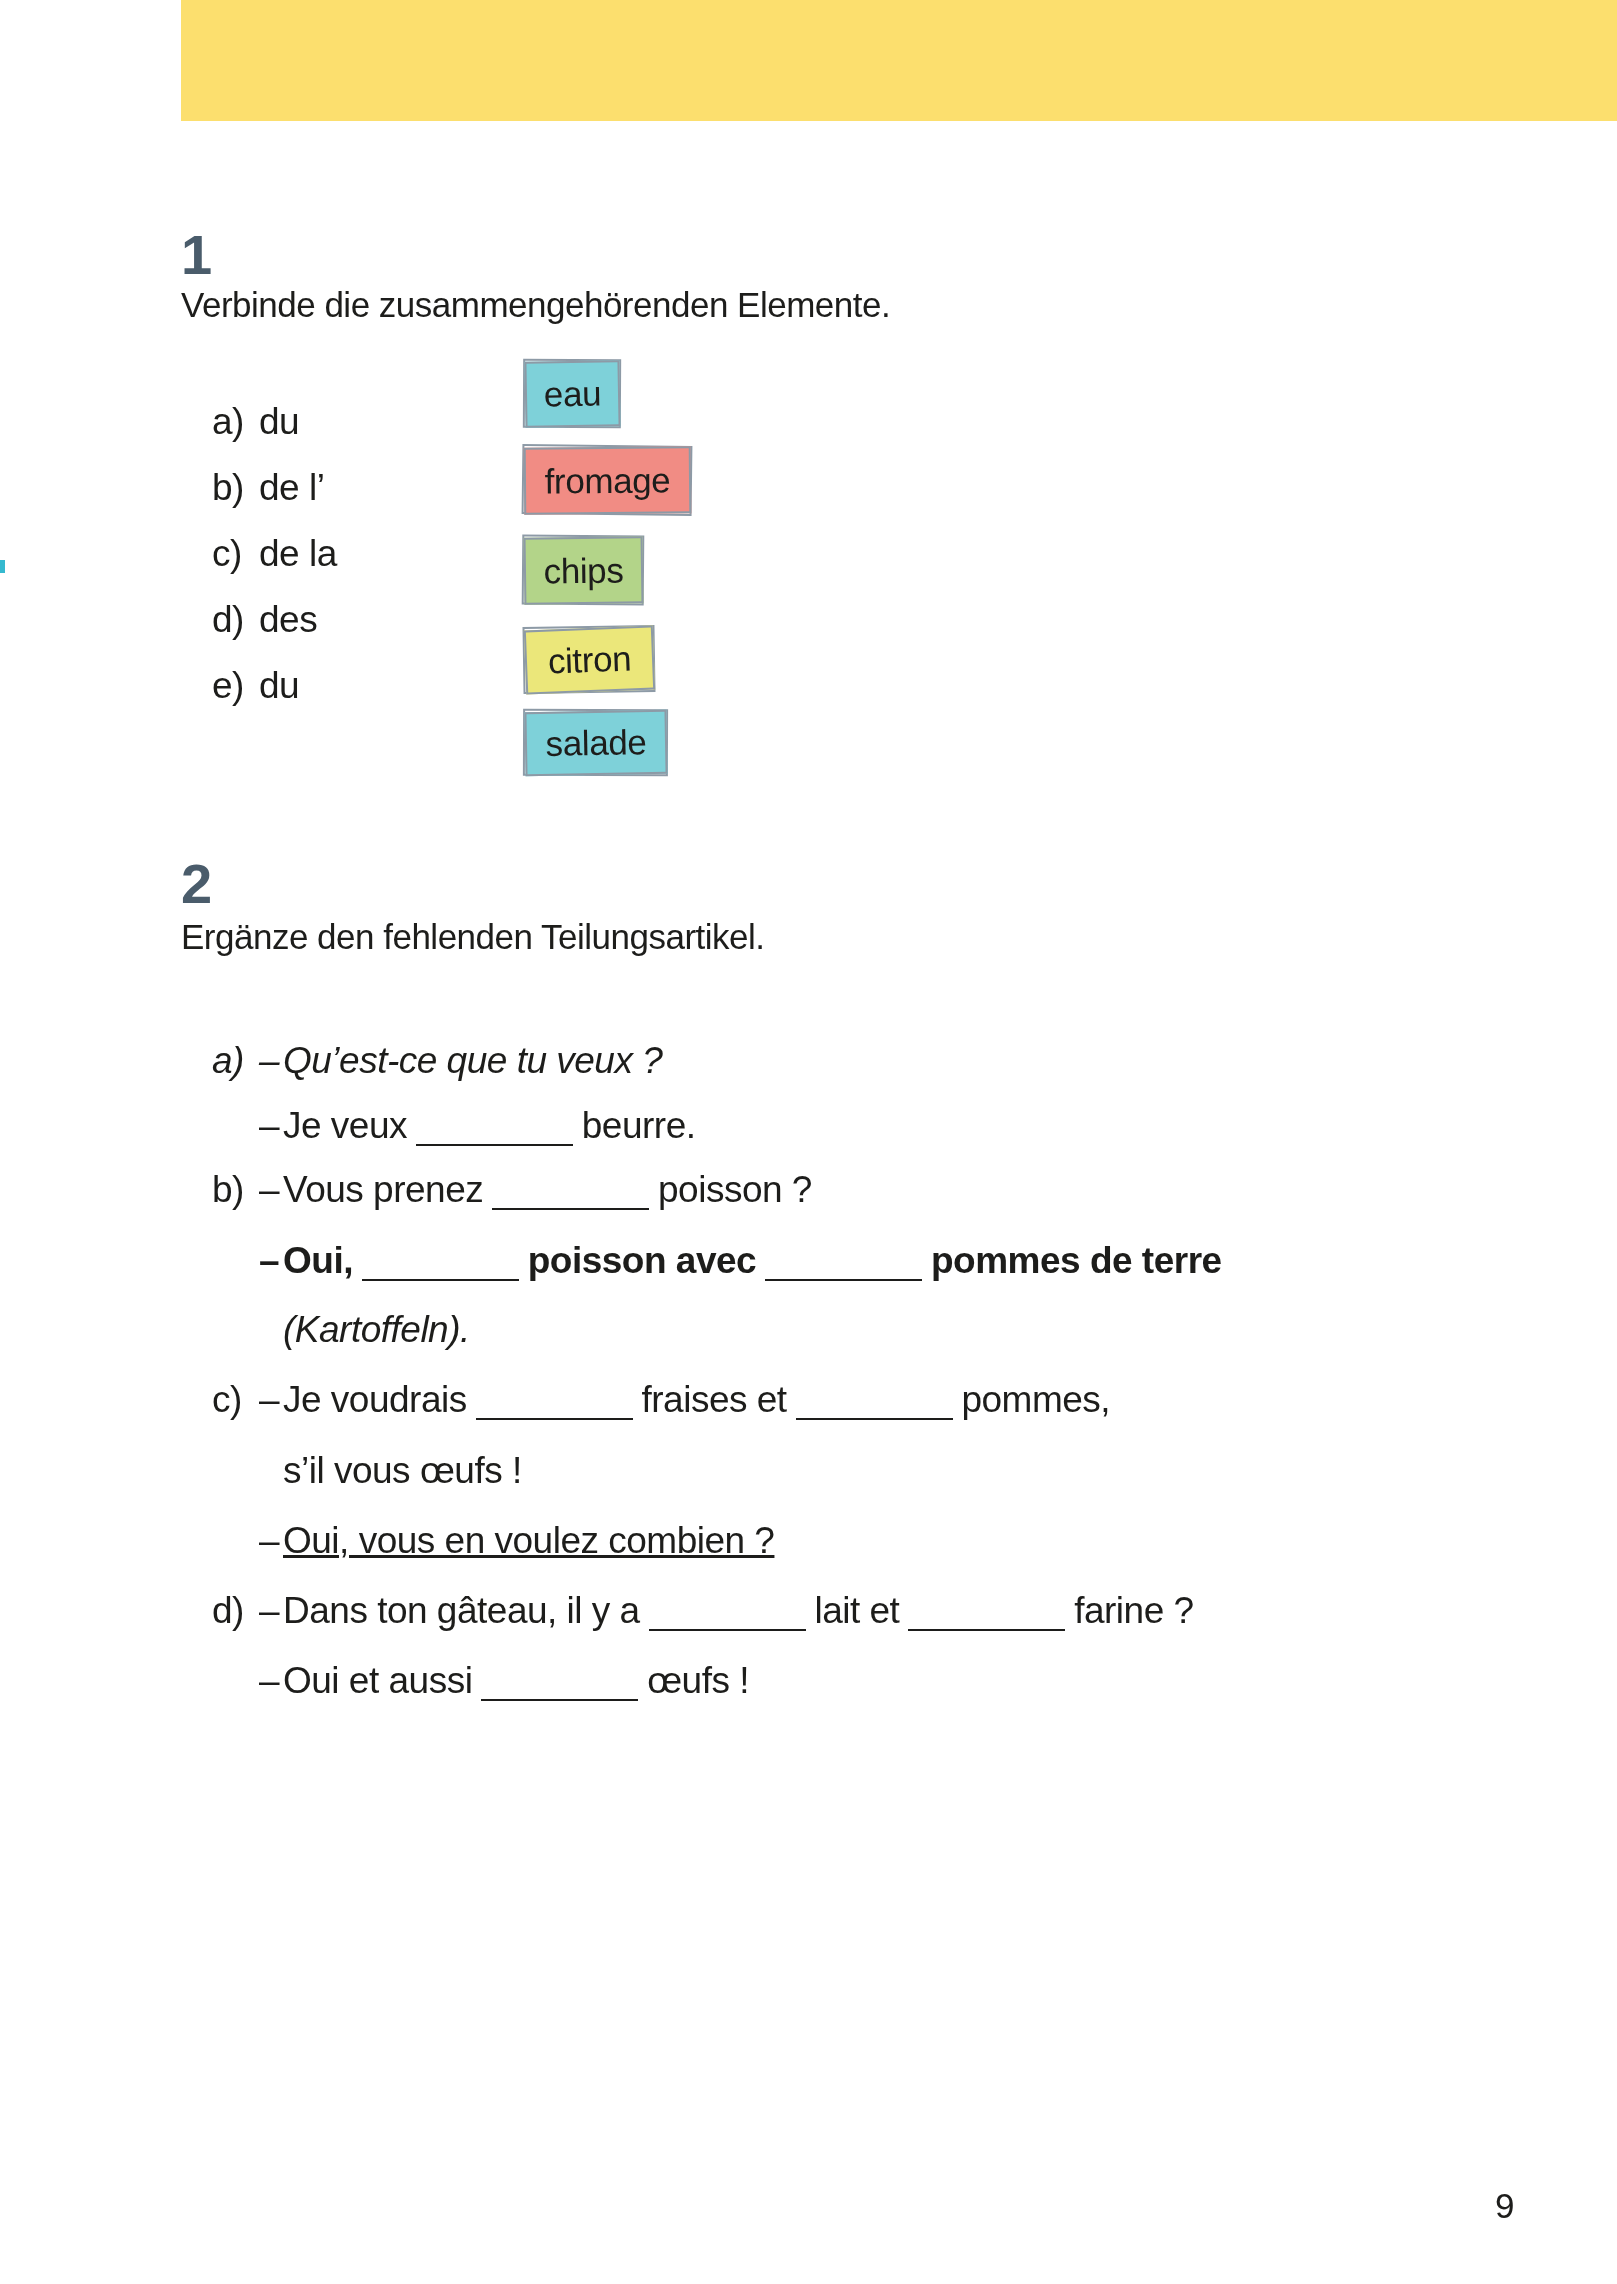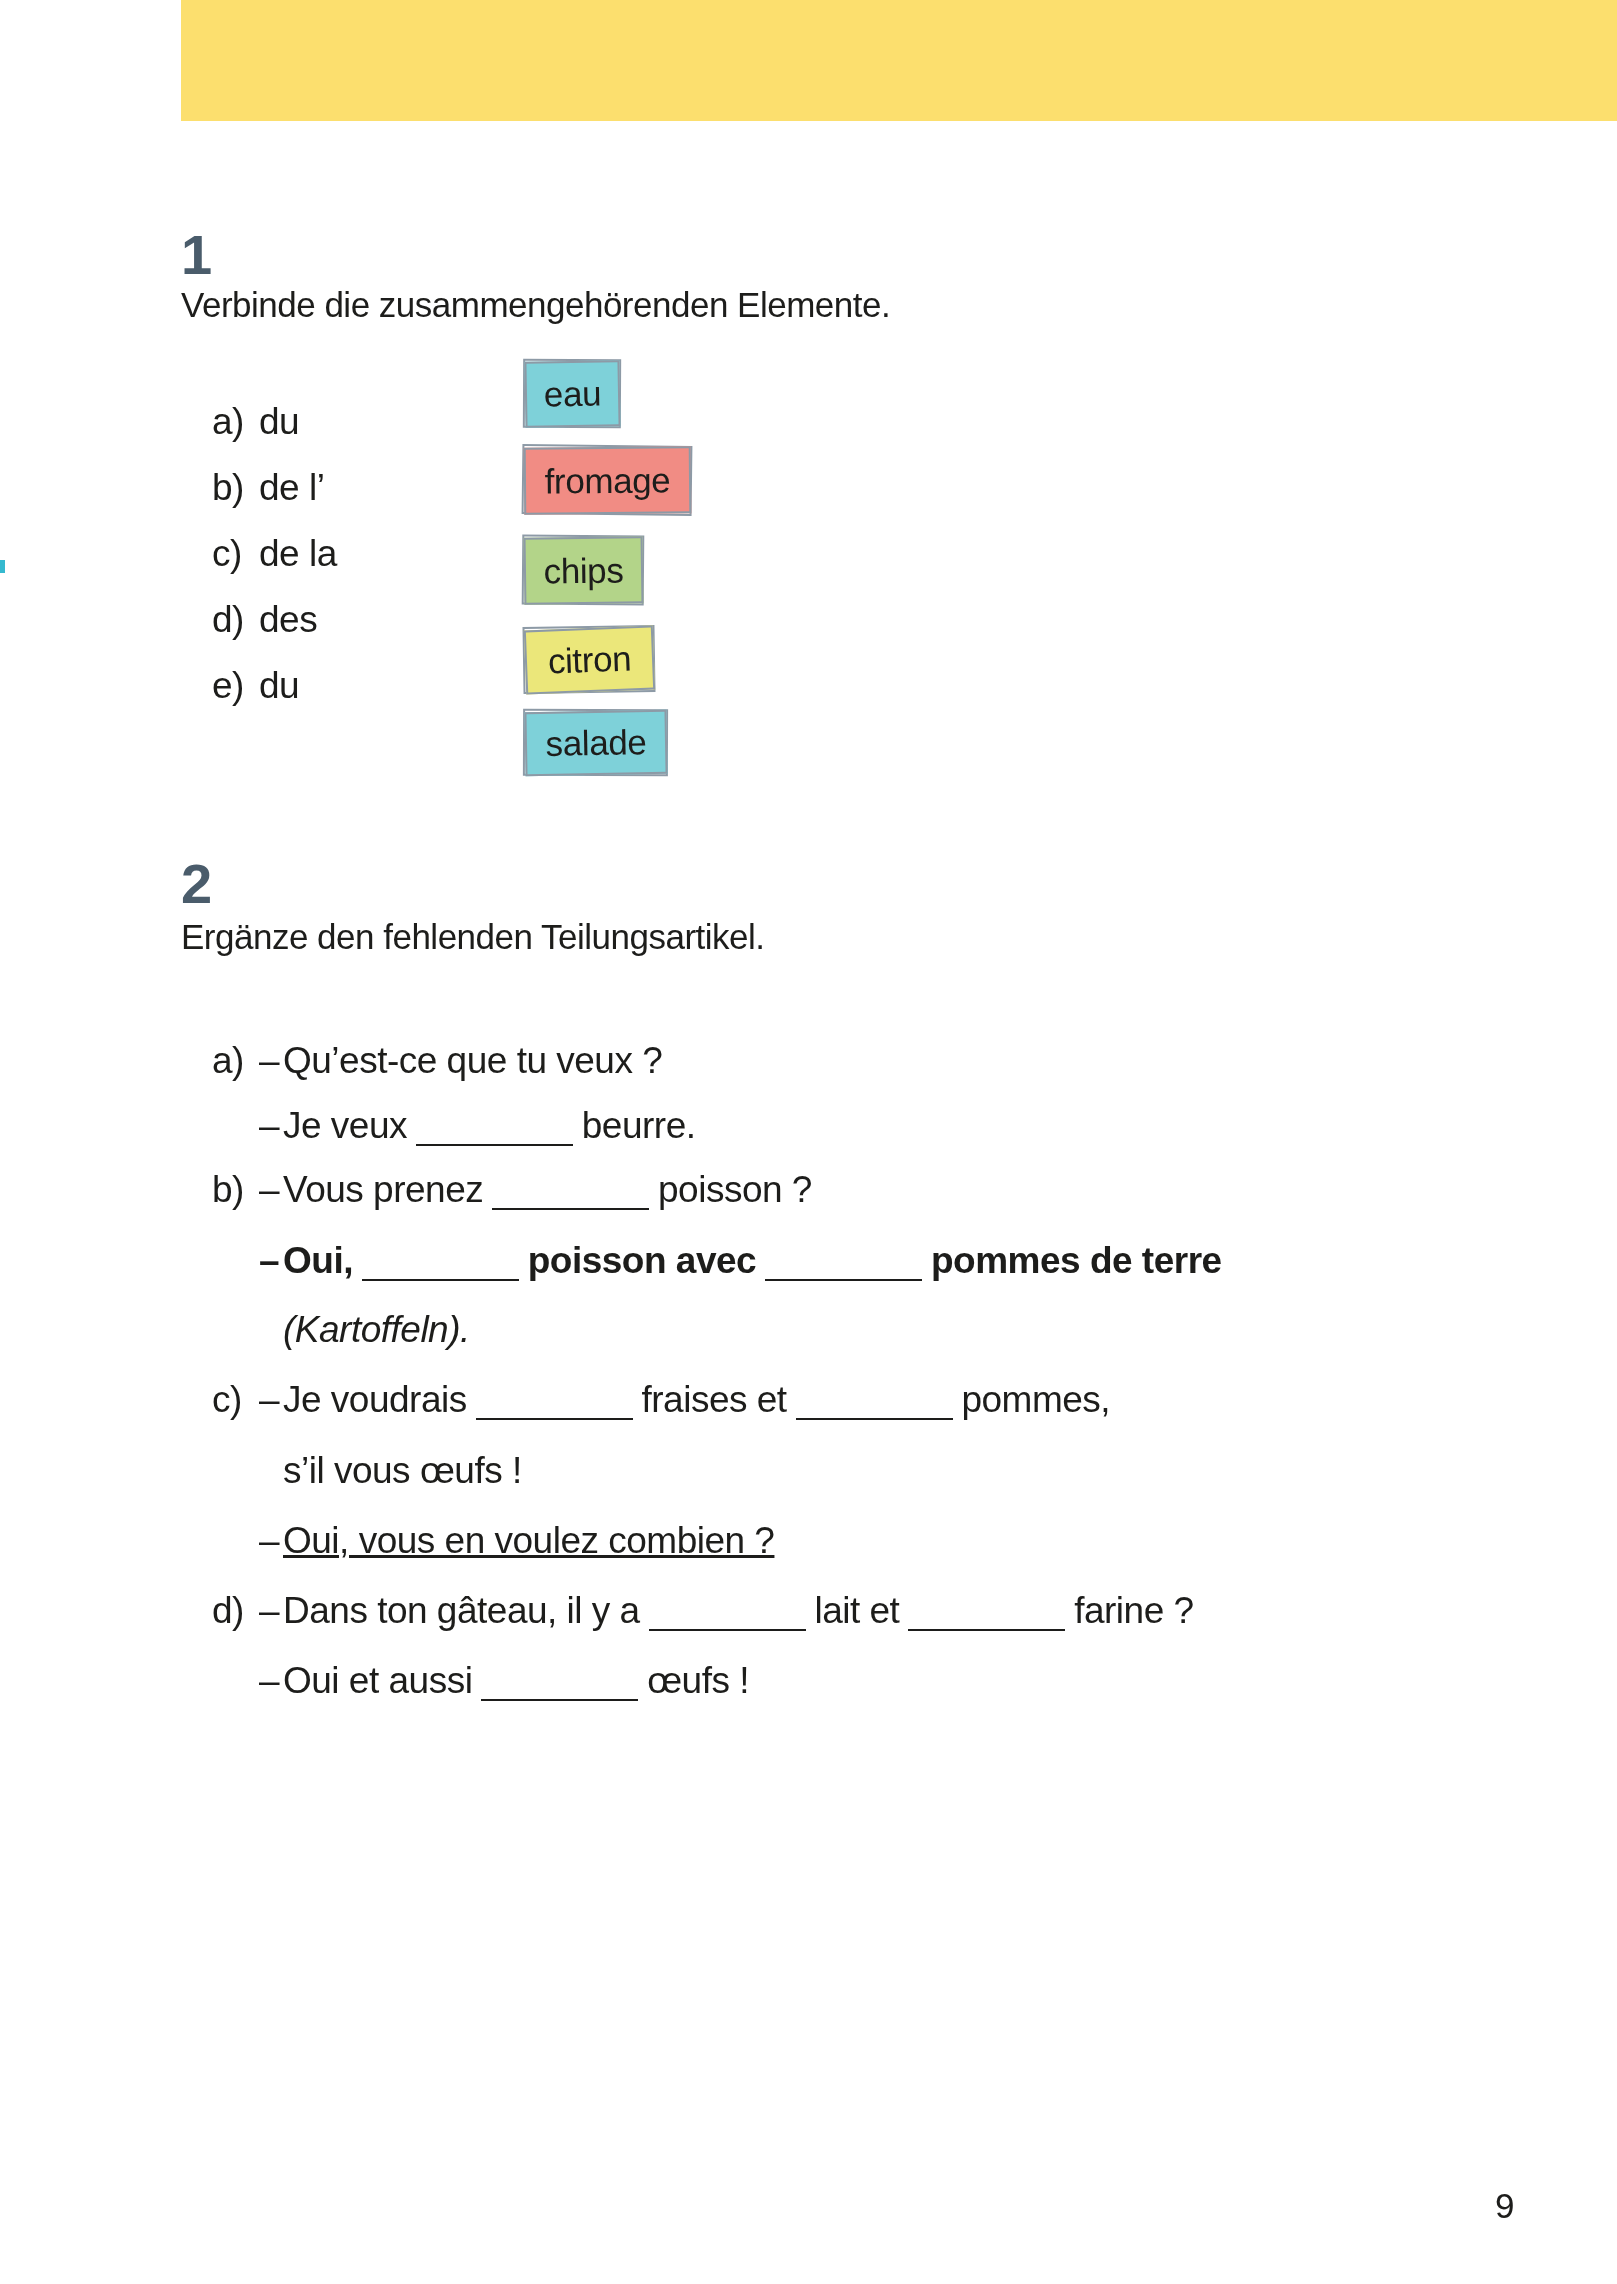--- a/index.html
+++ b/index.html
@@ -111,21 +111,21 @@
         <div class="fill">
           <span>salade</span>
         </div>
       </div>
     </div>
 
   <div class="sec-num" id="ex2-num">2</div>
   <div class="sec-instr" id="ex2-instr">Ergänze den fehlenden Teilungsartikel.</div>
 
   <div id="ex2-lines">
-      <div class="ex-row" style="top: 1038px;"><span class="ex-letter">a)</span><span class="ex-dash">–</span><span class="seg">Qu’est-ce que tu veux ?</span></div>
+      <div class="ex-row" style="top: 1038px; font-style: italic;"><span class="ex-letter">a)</span><span class="ex-dash">–</span><span class="seg">Qu’est-ce que tu veux ?</span></div>
       <div class="ex-row" style="top: 1103px;"><span class="ex-letter"></span><span class="ex-dash">–</span><span class="seg">Je veux</span><span class="blank"></span><span class="seg">beurre.</span></div>
       <div class="ex-row" style="top: 1167px;"><span class="ex-letter">b)</span><span class="ex-dash">–</span><span class="seg">Vous prenez</span><span class="blank"></span><span class="seg">poisson ?</span></div>
       <div class="ex-row" style="top: 1238px; font-weight: bold;"><span class="ex-letter"></span><span class="ex-dash">–</span><span class="seg">Oui,</span><span class="blank"></span><span class="seg">poisson avec</span><span class="blank"></span><span class="seg">pommes de terre</span></div>
       <div class="ex-row" style="top: 1307px;"><span class="ex-letter"></span><span class="ex-dash"></span><span class="seg it">(Kartoffeln).</span></div>
       <div class="ex-row" style="top: 1377px;"><span class="ex-letter">c)</span><span class="ex-dash">–</span><span class="seg">Je voudrais</span><span class="blank"></span><span class="seg">fraises et</span><span class="blank"></span><span class="seg">pommes,</span></div>
       <div class="ex-row" style="top: 1448px;"><span class="ex-letter"></span><span class="ex-dash"></span><span class="seg">s’il vous œufs !</span></div>
       <div class="ex-row" style="top: 1518px; text-decoration: underline;"><span class="ex-letter"></span><span class="ex-dash">–</span><span class="seg">Oui, vous en voulez combien ?</span></div>
       <div class="ex-row" style="top: 1588px;"><span class="ex-letter">d)</span><span class="ex-dash">–</span><span class="seg">Dans ton gâteau, il y a</span><span class="blank"></span><span class="seg">lait et</span><span class="blank"></span><span class="seg">farine ?</span></div>
       <div class="ex-row" style="top: 1658px;"><span class="ex-letter"></span><span class="ex-dash">–</span><span class="seg">Oui et aussi</span><span class="blank"></span><span class="seg">œufs !</span></div>
     </div>

